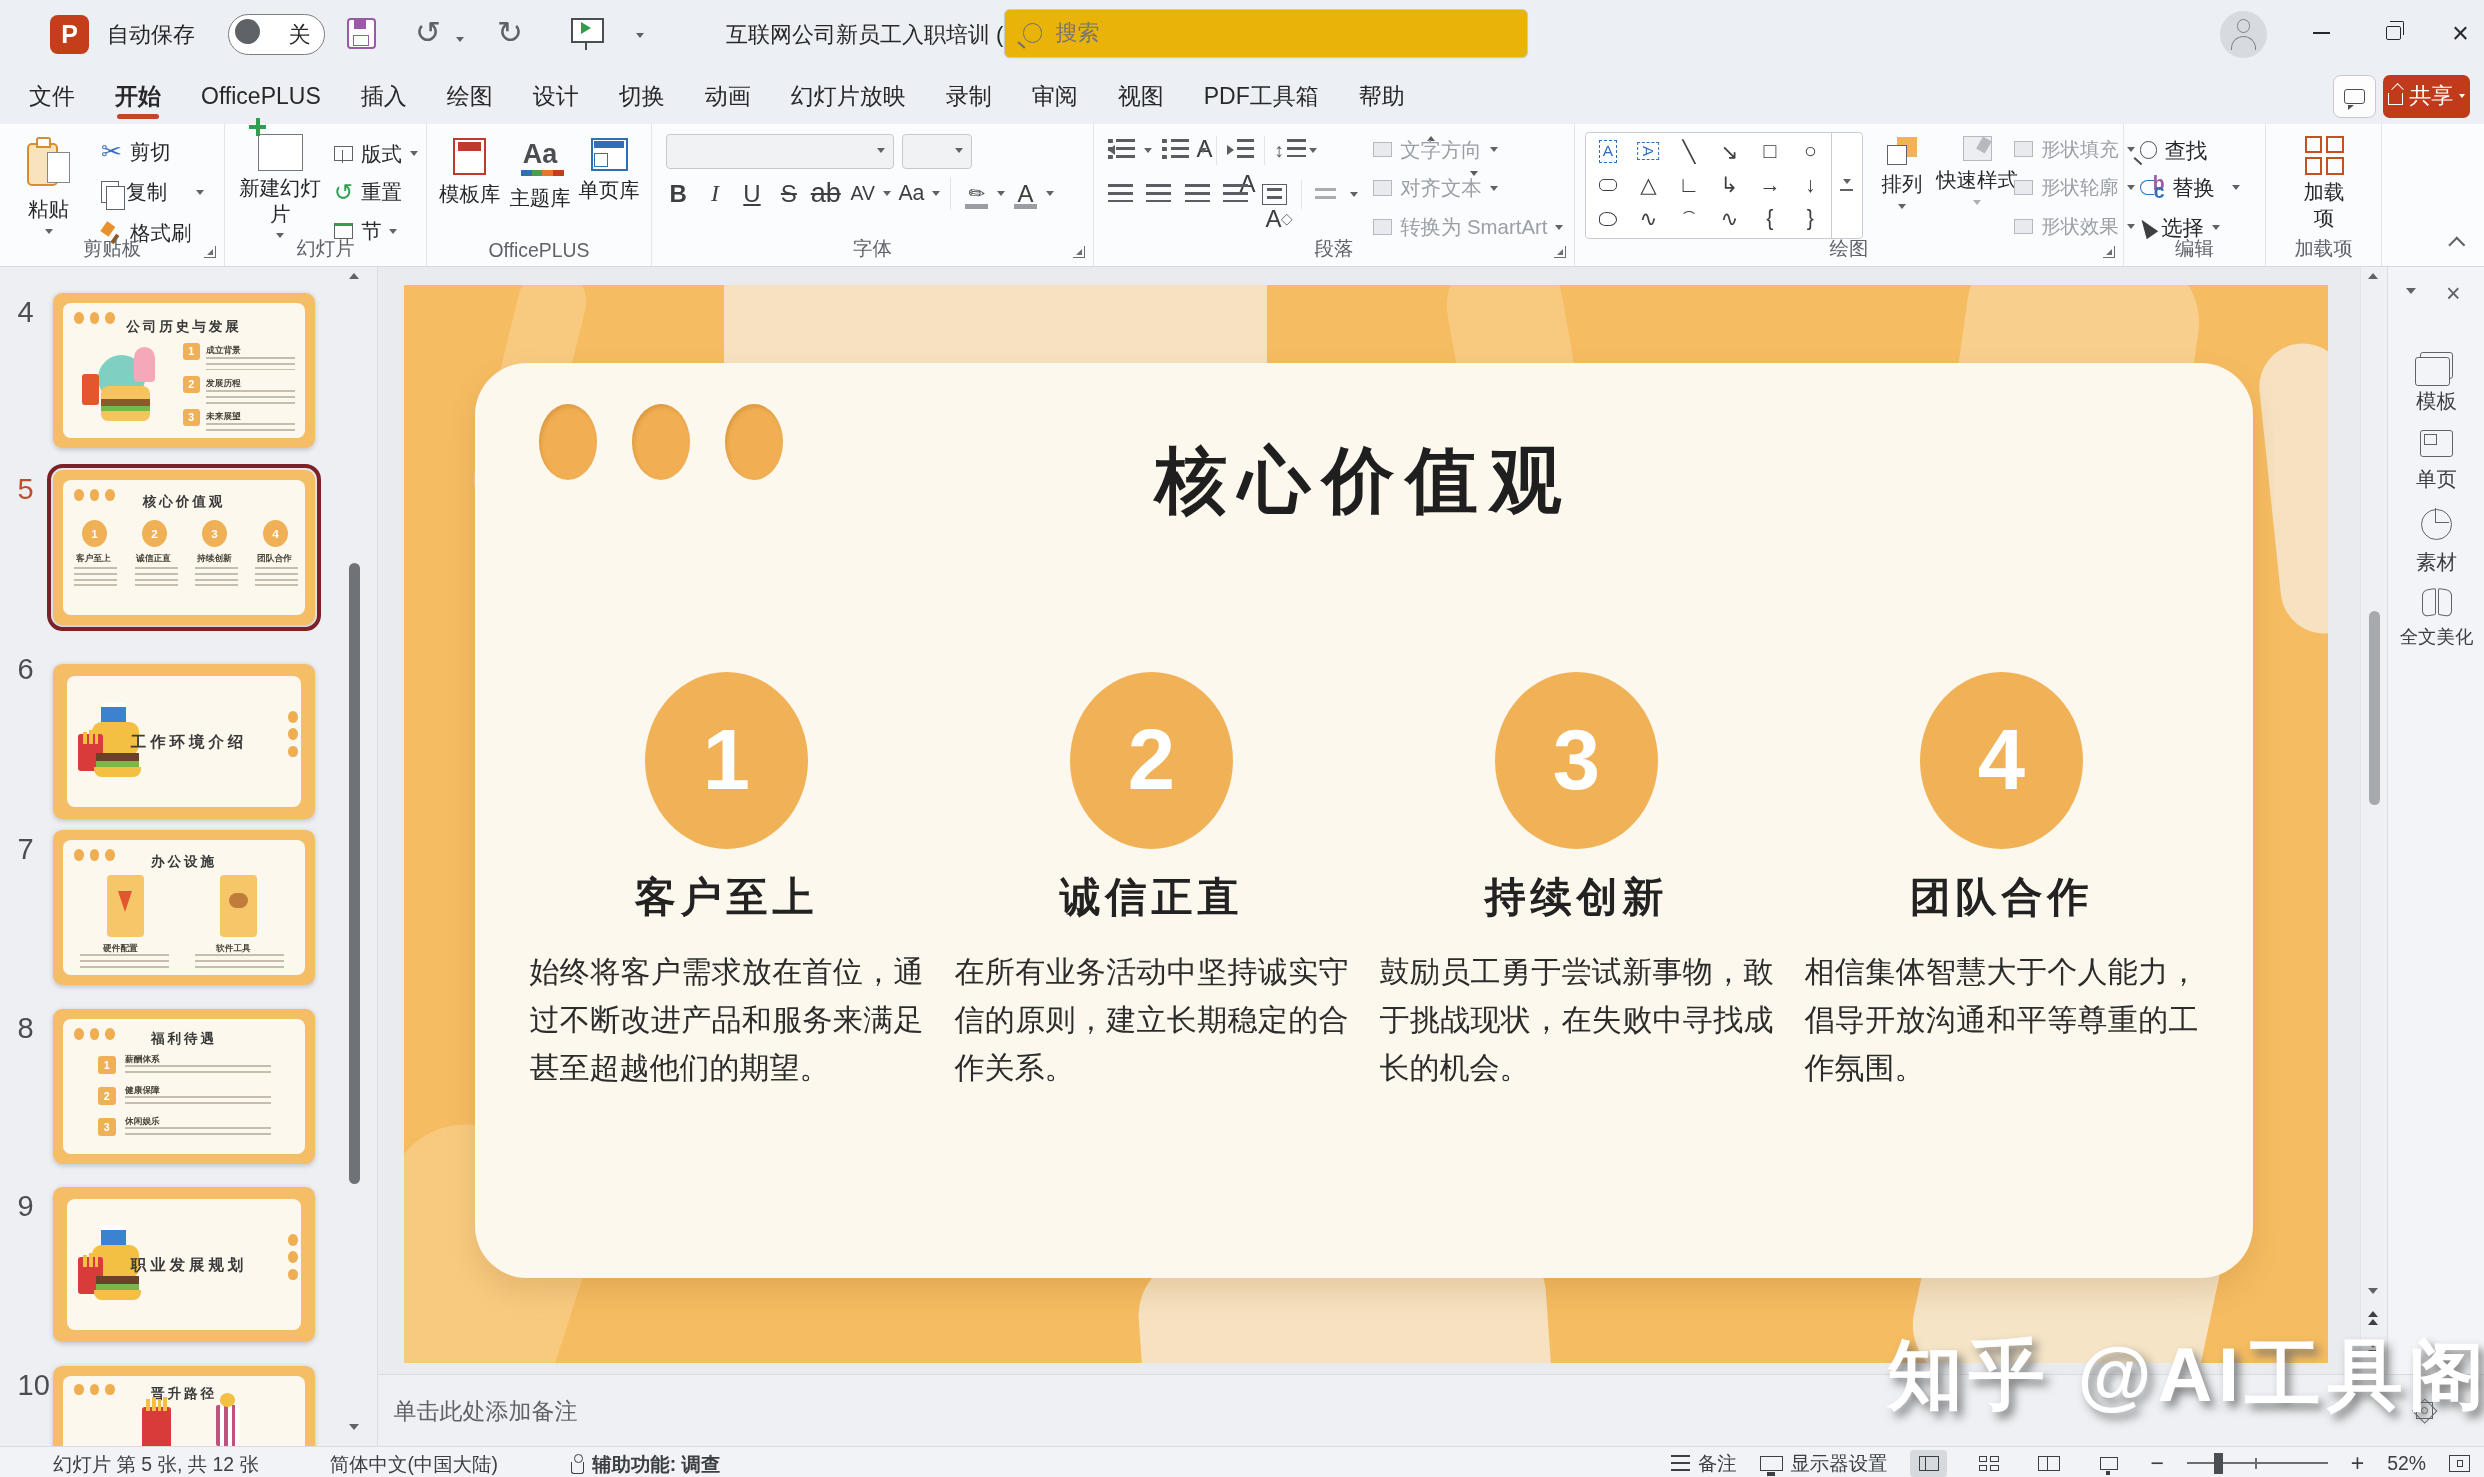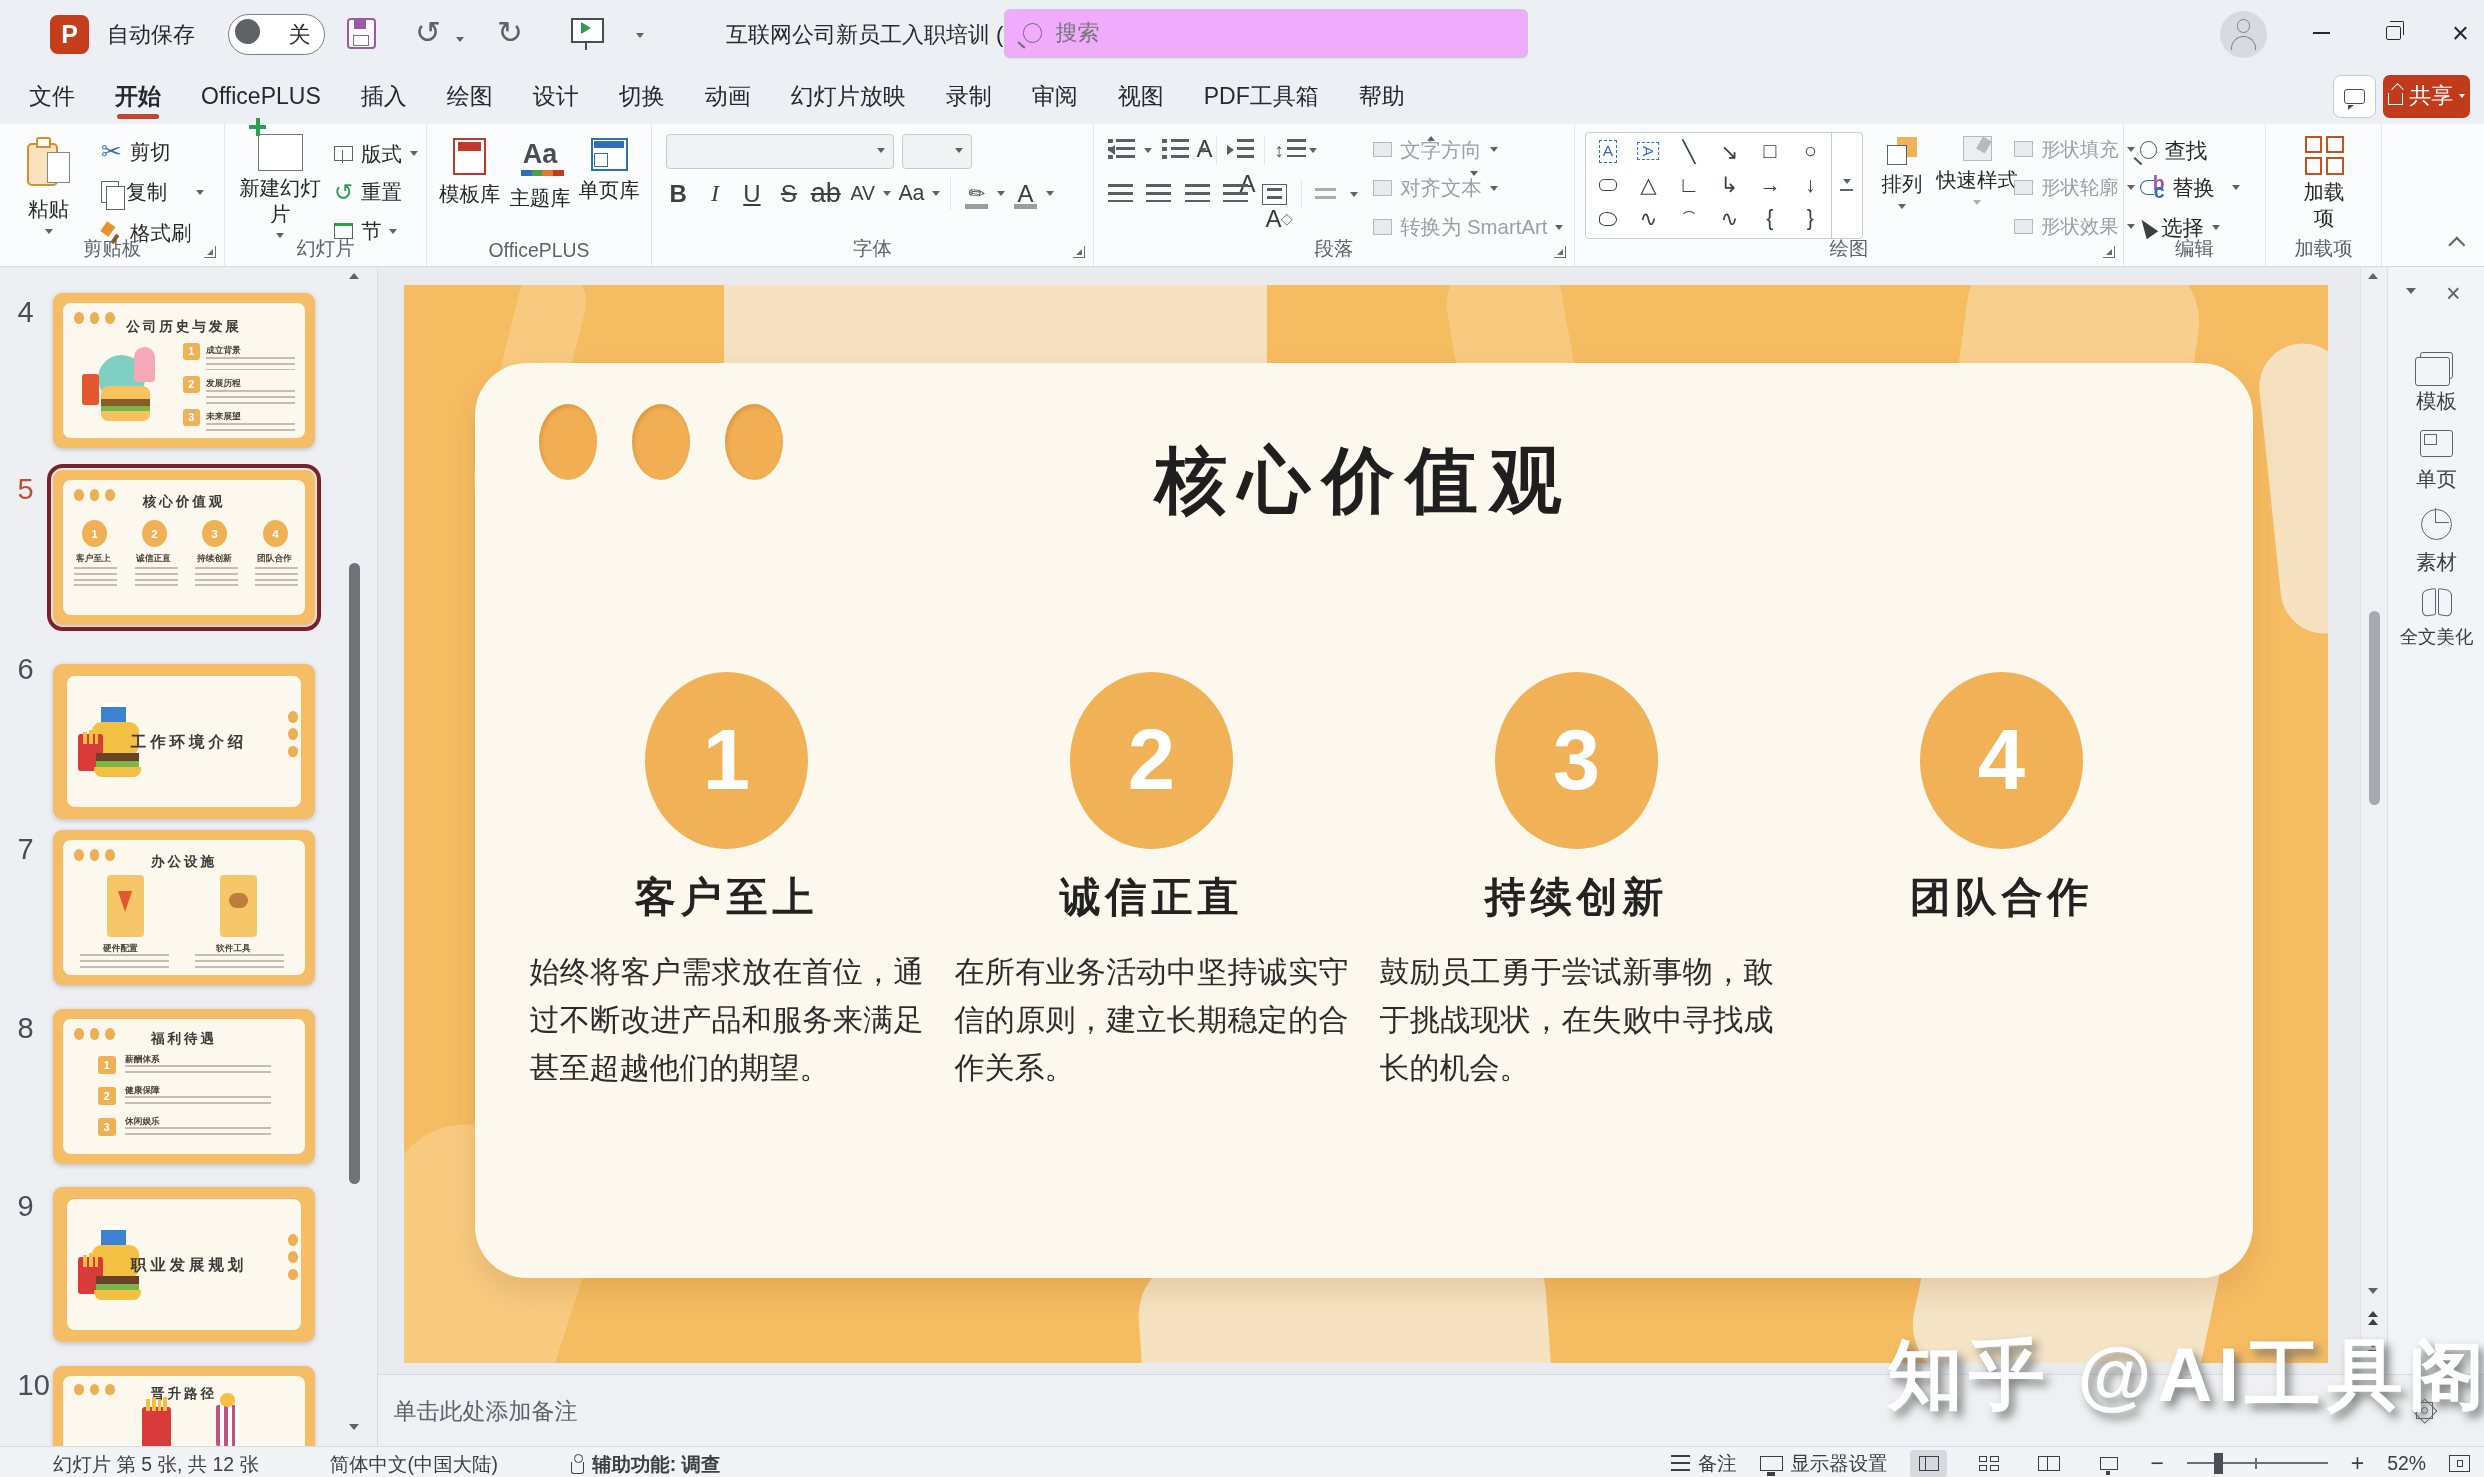--- a/index.html
+++ b/index.html
@@ -19,21 +19,21 @@
 .toggle .tstate{position:absolute;right:13.6px;top:5.8px;font-size:22px;color:#26282b}
 .icon-save{position:absolute;left:347px;top:17.5px;width:29px;height:31px;border:2.9px solid #9b59a8;border-radius:3.9px;background:#fff}
 .icon-save::before{content:"";position:absolute;left:4.9px;top:-1px;width:12.6px;height:10.7px;background:#9b59a8}
 .icon-save::after{content:"";position:absolute;left:3.9px;bottom:1px;width:14.6px;height:8.7px;border:1.9px solid #9b59a8}
 .qat-glyph{position:absolute;top:13.6px;font-size:31px;color:#5f6368}
 .icon-present{position:absolute;left:571px;top:17.5px;width:33px;height:25px;border:2.9px solid #4a4d52;background:#fff}
 .icon-present::before{content:"";position:absolute;left:7.8px;top:2.9px;width:0;height:0;border-top:6.8px solid transparent;border-bottom:6.8px solid transparent;border-left:10.7px solid #2e9e4f}
 .icon-present::after{content:"";position:absolute;left:11.6px;bottom:-9.7px;width:2.9px;height:7.8px;background:#4a4d52}
 .doc-title{position:absolute;left:726px;top:20.4px;font-size:22px;color:#26282b;white-space:nowrap}
 .doc-title .sep::before{content:"•";margin:0 11.6px;color:#26282b}
-.searchbox{position:absolute;left:1004px;top:8.7px;width:524px;height:49px;background:#f0abfc;border:1px solid #c6cad0;border-radius:5.8px;display:flex;align-items:center;padding-left:17.5px;box-shadow:0 1px 1.9px rgba(0,0,0,.06)}
+.searchbox{position:absolute;left:1004px;top:8.7px;width:524px;height:49px;background:#eab308;border:1px solid #c6cad0;border-radius:5.8px;display:flex;align-items:center;padding-left:17.5px;box-shadow:0 1px 1.9px rgba(0,0,0,.06)}
 .icon-mag{width:19.4px;height:19.4px;border:1.9px solid #6b6f74;border-radius:50%;position:relative;flex:none}
 .icon-mag::after{content:"";position:absolute;left:-6.8px;bottom:-3.9px;width:8.7px;height:1.9px;background:#6b6f74;transform:rotate(42deg)}
 .searchbox input{border:none;outline:none;background:transparent;font-size:22px;margin-left:13.6px;width:427px;color:#333;font-family:inherit}
 .avatar{position:absolute;left:2220px;top:10.7px;width:47px;height:47px;border-radius:50%;background:#d7dade;display:flex;align-items:center;justify-content:center}
 .avatar .head{width:13.6px;height:13.6px;border:1.9px solid #7d8187;border-radius:50%;position:absolute;top:8.7px}
 .avatar .body{width:25px;height:13.6px;border:1.9px solid #7d8187;border-bottom:none;border-radius:12.6px 12.6px 0 0;position:absolute;bottom:7.8px}
 .winbtn{position:absolute;top:15.5px;width:39px;height:35px;display:flex;align-items:center;justify-content:center;color:#26282b}
 .winbtn .bar{width:17.5px;height:1.9px;background:#26282b}
 .winbtn .boxes{width:14.6px;height:14.6px;border:1.9px solid #26282b;border-radius:1.9px;position:relative}
 .winbtn .boxes::before{content:"";position:absolute;left:2.9px;top:-5.8px;width:12.6px;height:12.6px;border:1.9px solid #26282b;border-left:none;border-bottom:none;border-radius:0 1.9px 0 0}
@@ -744,20 +744,21 @@
           <div class="vdesc">在所有业务活动中坚持诚实守信的原则，建立长期稳定的合作关系。</div>
         </div>
         <div class="vcol">
           <div class="vcircle">3</div>
           <div class="vname">持续创新</div>
           <div class="vdesc">鼓励员工勇于尝试新事物，敢于挑战现状，在失败中寻找成长的机会。</div>
         </div>
         <div class="vcol">
           <div class="vcircle">4</div>
           <div class="vname">团队合作</div>
+          <div class="vdesc">相信集体智慧大于个人能力，倡导开放沟通和平等尊重的工作氛围。</div>
         </div>
       </div>
     </div>
   </div>
 
   <div class="vscroll">
     <span class="cu scr-arrow" style="top:5.8px"></span>
     <div class="thumbbar" style="top:344px;height:194px"></div>
     <span class="cv scr-arrow" style="top:1021px"></span>
     <span class="dbl" style="top:1044px">

